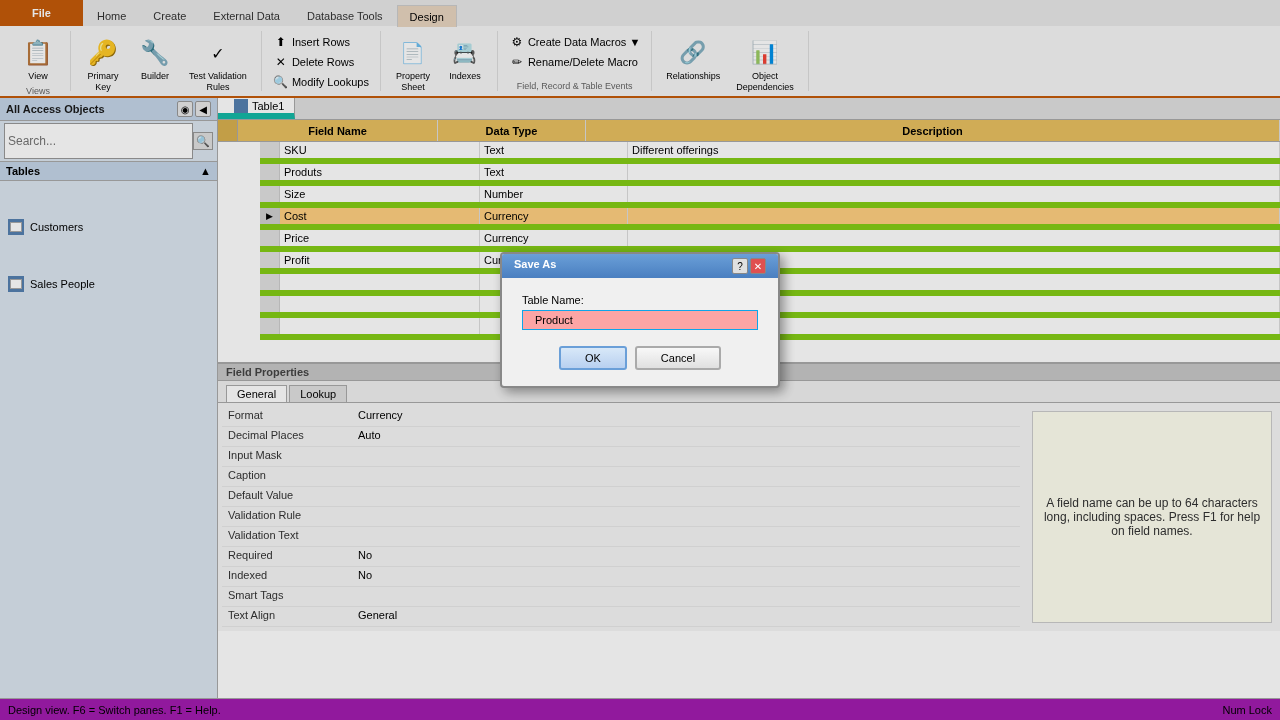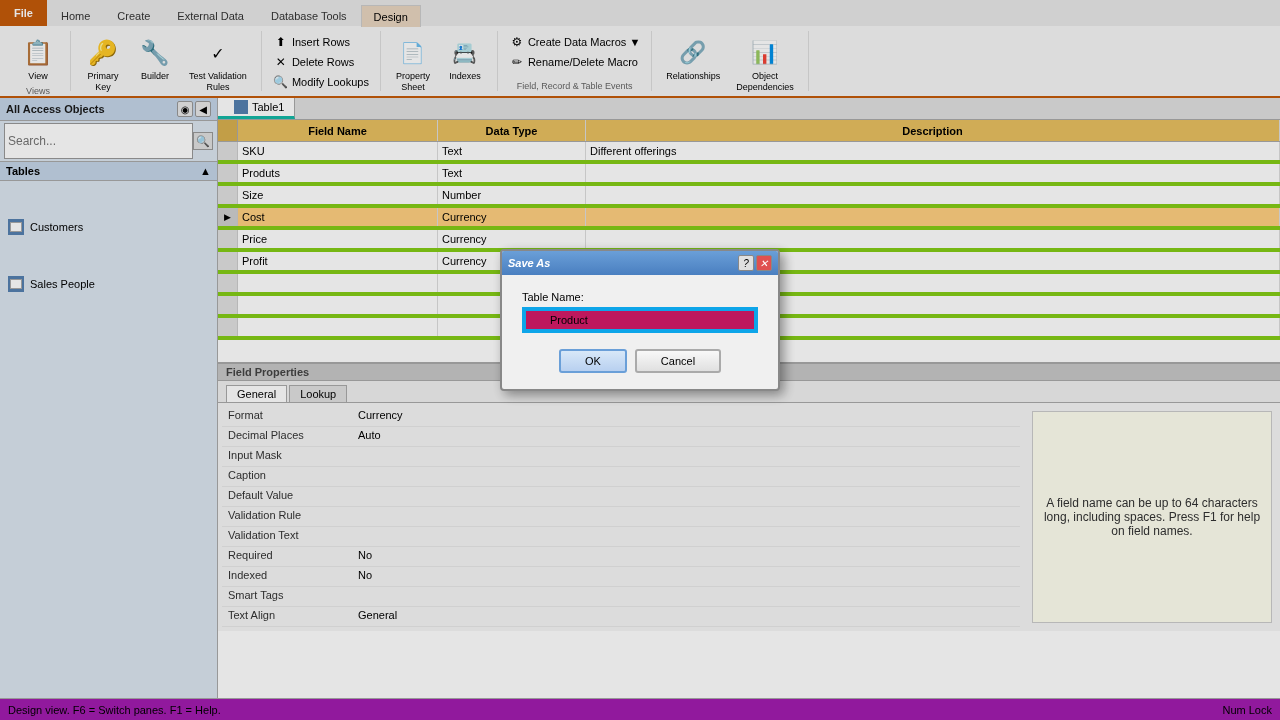--- a/index.html
+++ b/index.html
@@ -5,21 +5,21 @@
     * { margin: 0; padding: 0; box-sizing: border-box; }
     body { font-family: 'Segoe UI', Tahoma, Geneva, Verdana, sans-serif; font-size: 11px; background: #f0f0f0; overflow: hidden; width: 1280px; height: 720px; }
 
     
     .ribbon { background: #f5f5f5; border-bottom: 1px solid #ccc; }
 
     
     .ribbon-tabs { display: flex; background: #e8e8e8; height: 26px; align-items: flex-end; padding-left: 0; }
     .ribbon-tab { padding: 4px 12px; font-size: 11px; cursor: pointer; height: 22px; display: flex; align-items: center; border: 1px solid transparent; border-bottom: none; margin-right: 1px; }
     .ribbon-tab.active { background: #f5f5f5; border-color: #ccc; color: #000; position: relative; top: 1px; }
-    .ribbon-tab:first-child { background: #c55b0a; color: white; padding: 4px 14px; height: 26px; border: none; }
+    .ribbon-tab:first-child { background: #c55b0a; color: white; padding: 4px 32px; height: 26px; border: none; }
     .ribbon-tab:not(:first-child):not(.active) { color: #333; }
     .ribbon-tab.design-tab { background: #e8d5c0; }
 
     
     .ribbon-content { display: flex; background: #f5f5f5; border-bottom: 2px solid #c55b0a; padding: 4px 6px; align-items: center; min-height: 72px; gap: 0; }
     .ribbon-group { display: flex; flex-direction: column; align-items: center; border-right: 1px solid #ddd; padding: 0 8px; height: 60px; justify-content: space-between; }
     .ribbon-group-label { font-size: 9px; color: #666; margin-top: 2px; }
     .ribbon-group-items { display: flex; gap: 4px; align-items: flex-start; flex: 1; padding-top: 2px; }
     .ribbon-btn-small { display: flex; align-items: center; gap: 3px; cursor: pointer; padding: 1px 3px; border-radius: 2px; white-space: nowrap; }
     .ribbon-btn-small .icon { font-size: 12px; width: 16px; height: 16px; display: flex; align-items: center; justify-content: center; }
@@ -40,31 +40,31 @@
     .nav-item { display: flex; align-items: center; gap: 6px; padding: 3px 8px; cursor: pointer; background: #dce6f0; margin-top: 35px; }
     .nav-item-icon { width: 16px; height: 16px; background: #5580b0; display: flex; align-items: center; justify-content: center; }
     .nav-item-icon-inner { width: 12px; height: 10px; background: #fff; border: 1px solid #aaa; }
 
     
     .main-content { position: absolute; left: 218px; top: 98px; right: 0; bottom: 0; display: flex; flex-direction: column; background: #fff; }
 
     
     .table-tabs { background: #e0e0e0; display: flex; border-bottom: 1px solid #aaa; height: 22px; }
     .table-tab { display: flex; align-items: center; padding: 2px 10px; border-right: 1px solid #aaa; background: #c8d8ea; font-size: 11px; cursor: pointer; }
-    .table-tab.active { background: #fff; border-bottom: 3px solid #14b8a6; padding-left: 16px; }
+    .table-tab.active { background: #fff; border-bottom: 6px solid #14b8a6; padding-left: 16px; }
     .table-tab-icon { width: 14px; height: 14px; background: #5580b0; margin-right: 4px; display: flex; align-items: center; justify-content: center; }
 
     
     .table-header { display: flex; background: #e8c060; border-bottom: 1px solid #aaa; height: 22px; }
     .table-header-row-indicator { width: 20px; background: #d8b050; border-right: 1px solid #aaa; }
     .table-col-header { display: flex; align-items: center; justify-content: center; font-weight: bold; font-size: 11px; border-right: 1px solid #aaa; height: 100%; }
 
     
     .table-body { flex: 1; overflow-y: auto; min-height: 0; }
-    .table-row { display: flex; border-bottom: 4px solid #84cc16; height: 22px; }
+    .table-row { display: flex; border-bottom: 6px solid #84cc16; height: 22px; margin-left: 42px; }
     .table-row.selected { background: #ffd080; }
     .table-row.selected .cell { background: transparent; }
     .row-indicator { width: 20px; background: #e0e0e0; border-right: 1px solid #ccc; display: flex; align-items: center; justify-content: center; font-size: 9px; flex-shrink: 0; }
     .row-indicator.current { background: #d0d0d0; }
     .cell { display: flex; align-items: center; padding: 0 4px; font-size: 11px; border-right: 1px solid #ddd; overflow: hidden; }
     .cell.field-name { width: 200px; flex-shrink: 0; }
     .cell.data-type { width: 148px; flex-shrink: 0; }
     .cell.description { flex: 1; }
 
     
@@ -80,28 +80,28 @@
     .props-value { flex: 1; padding: 2px 6px; font-size: 11px; }
     .props-hint { width: 240px; background: #fffff0; border-left: 1px solid #ddd; padding: 8px; font-size: 11px; color: #333; display: flex; align-items: center; text-align: center; border: 1px solid #ccc; margin: 8px; }
 
     
     .status-bar { position: absolute; bottom: 0; left: 0; right: 0; height: 22px; background: #a21caf; border-top: 1px solid #aaa; display: flex; align-items: center; padding: 0 8px; font-size: 11px; justify-content: space-between; }
     .status-right { display: flex; gap: 12px; align-items: center; }
 
     
     .modal-overlay { position: fixed; top: 0; left: 0; right: 0; bottom: 0; background: rgba(0,0,0,0.1); z-index: 100; display: flex; align-items: center; justify-content: center; }
     .modal { background: #f0f0f0; border: 2px solid #888; border-radius: 4px; box-shadow: 4px 4px 12px rgba(0,0,0,0.4); min-width: 280px; }
-    .modal-titlebar { background: linear-gradient(to bottom, #6a9fd8, #4a7fc0); padding: 4px 6px; display: flex; align-items: center; justify-content: space-between; border-radius: 2px 2px 0 0; font-style: italic; }
+    .modal-titlebar { background: linear-gradient(to bottom, #6a9fd8, #4a7fc0); padding: 4px 12px; display: flex; justify-content: space-between; border-radius: 2px 2px 0 0; }
     .modal-title { color: white; font-size: 11px; font-weight: bold; }
     .modal-controls { display: flex; gap: 2px; }
     .modal-ctrl-btn { width: 16px; height: 16px; background: #e0e0e0; border: 1px solid #888; border-radius: 2px; display: flex; align-items: center; justify-content: center; font-size: 10px; cursor: pointer; }
     .modal-ctrl-btn.close { background: #e05050; color: white; }
     .modal-body { padding: 16px 20px; }
     .modal-label { font-size: 11px; margin-bottom: 4px; }
-    .modal-input { width: 100%; border: 4px solid #0ea5e9; padding: 3px 24px; font-size: 11px; background: #be185d; }
+    .modal-input { width: 100%; border: 1px solid #0ea5e9; padding: 3px 12px; font-size: 11px; background: #fca5a5; }
     .modal-buttons { display: flex; justify-content: center; gap: 8px; margin-top: 16px; }
     .modal-btn { padding: 4px 24px; border: 2px solid #aaa; background: linear-gradient(to bottom, #f8f8f8, #e0e0e0); cursor: pointer; font-size: 11px; border-radius: 3px; }
     .modal-btn.ok { border-color: #6a9fd8; background: linear-gradient(to bottom, #d8e8f8, #b8d0f0); }
 
     
     ::-webkit-scrollbar { width: 12px; }
     ::-webkit-scrollbar-track { background: #f0f0f0; }
     ::-webkit-scrollbar-thumb { background: #c0c0c0; border: 1px solid #aaa; }
     .ribbon-large-btn { display: flex; flex-direction: column; align-items: center; cursor: pointer; padding: 2px 6px; border-radius: 3px; }
     .ribbon-large-btn .big-icon { width: 36px; height: 36px; display: flex; align-items: center; justify-content: center; font-size: 24px; }

